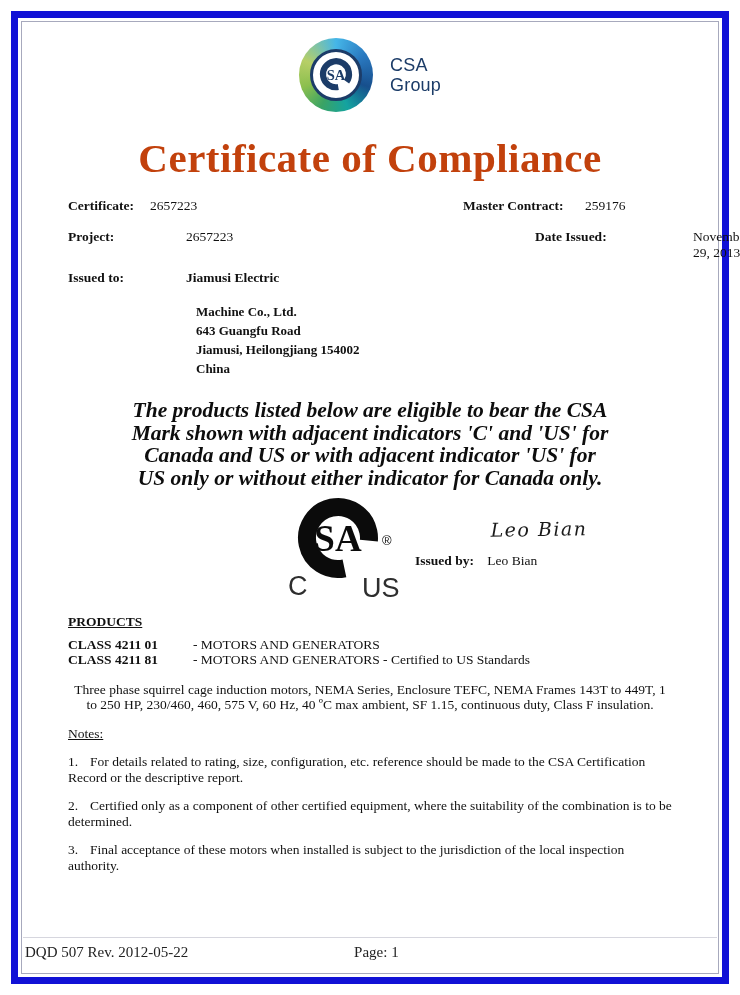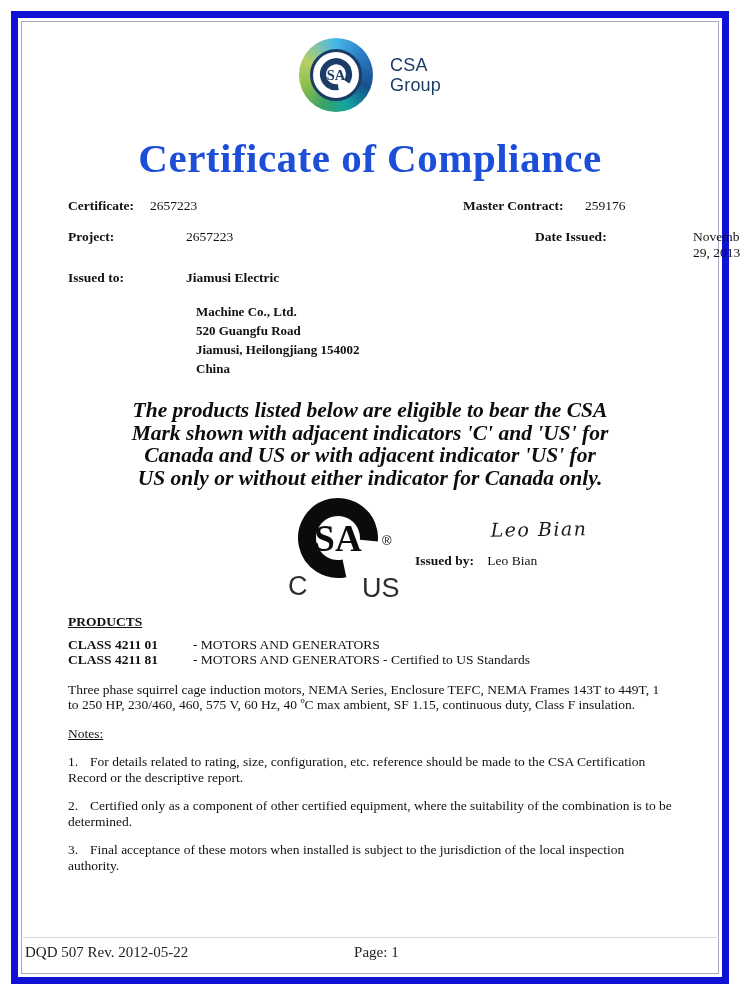--- a/index.html
+++ b/index.html
@@ -17,21 +17,21 @@
     background:conic-gradient(from 0deg at 50% 50%,
       #45b6e8 0deg, #2a79c0 55deg, #174f8d 110deg, #14a3a0 160deg,
       #3aa364 205deg, #8cbf4e 250deg, #b7cf67 295deg, #45b6e8 360deg);
     display:flex; align-items:center; justify-content:center; }
   .sphere-inner { width:52px; height:52px; border-radius:50%; background:#fff;
     border:3px solid #1c3c68; display:flex; align-items:center; justify-content:center; }
   .logo-text { font-family:"Liberation Sans", sans-serif; font-weight:normal; color:#1c3c68;
     font-size:18px; line-height:20px; letter-spacing:0.2px; }
 
   
-  .title { margin-top:22px; text-align:center; font-size:41px; font-weight:bold; color:#1d4ed8; letter-spacing:0.5px; }
+  .title { margin-top:22px; text-align:center; font-size:41px; font-weight:bold; color:#c2410c; letter-spacing:0.5px; }
 
   
   .info { margin:16px 46px 0; font-size:13.5px; line-height:16px; }
   .info-row { display:grid; grid-template-columns:82px 313px 122px 1fr; }
   .info-row + .info-row { margin-top:15px;gap:36px; }
   .info-row.tight { margin-top:9px; }
   .lbl { font-weight:bold; }
   .addr { margin:16px 46px 0 174px; font-weight:bold; font-size:13px; line-height:19px; }
 
   
@@ -43,21 +43,21 @@
   .signature { position:absolute; left:452px; top:22px; width:130px; text-align:center;
     font-family:"DejaVu Serif", serif; font-style:italic; font-size:19px; letter-spacing:1.5px; color:#1a1a1a; transform:rotate(-1deg); }
   .issued-by { position:absolute; left:393px; top:57px; font-size:13.5px; }
   .issued-by .lbl { margin-right:10px; }
 
   
   .products { margin:14px 46px 0; font-size:13.5px; line-height:15.5px; }
   .sec-head { font-weight:bold; text-decoration:underline; margin-bottom:7px; }
   .class-row { display:grid; grid-template-columns:107px 1fr;gap:18px; }
   .class-code { font-weight:bold; }
-  .prod-desc { margin-top:14px; }
+  .prod-desc { margin-top:14px;text-align:center; }
 
   
   .notes { margin:13px 46px 0; font-size:13.5px; line-height:15.5px; }
   .notes .sec-head { font-weight:normal; margin-bottom:0; }
   .note { margin-top:13px; }
   .note-num { display:inline-block; width:22px; }
 
   
   .footer-line { position:absolute; left:1px; right:1px; bottom:35px; border-top:1px solid #d6d6de; }
   .footer-text { position:absolute; left:3px; right:17px; bottom:12px; font-size:15px; color:#222; }
@@ -104,21 +104,21 @@
       </div>
       <div class="info-row tight">
         <span class="lbl">Issued to:</span>
         <span class="lbl">Jiamusi Electric</span>
         <span></span>
           <span></span>
       </div>
     </div>
     <div class="addr">
       <div>Machine Co., Ltd.</div>
-      <div>520 Guangfu Road</div>
+      <div>643 Guangfu Road</div>
       <div>Jiamusi, Heilongjiang 154002</div>
       <div>China</div>
     </div>
 
     <div class="statement">
       <div>The products listed below are eligible to bear the CSA</div>
       <div>Mark shown with adjacent indicators 'C' and 'US' for</div>
       <div>Canada and US or with adjacent indicator 'US' for</div>
       <div>US only or without either indicator for Canada only.</div>
     </div>

